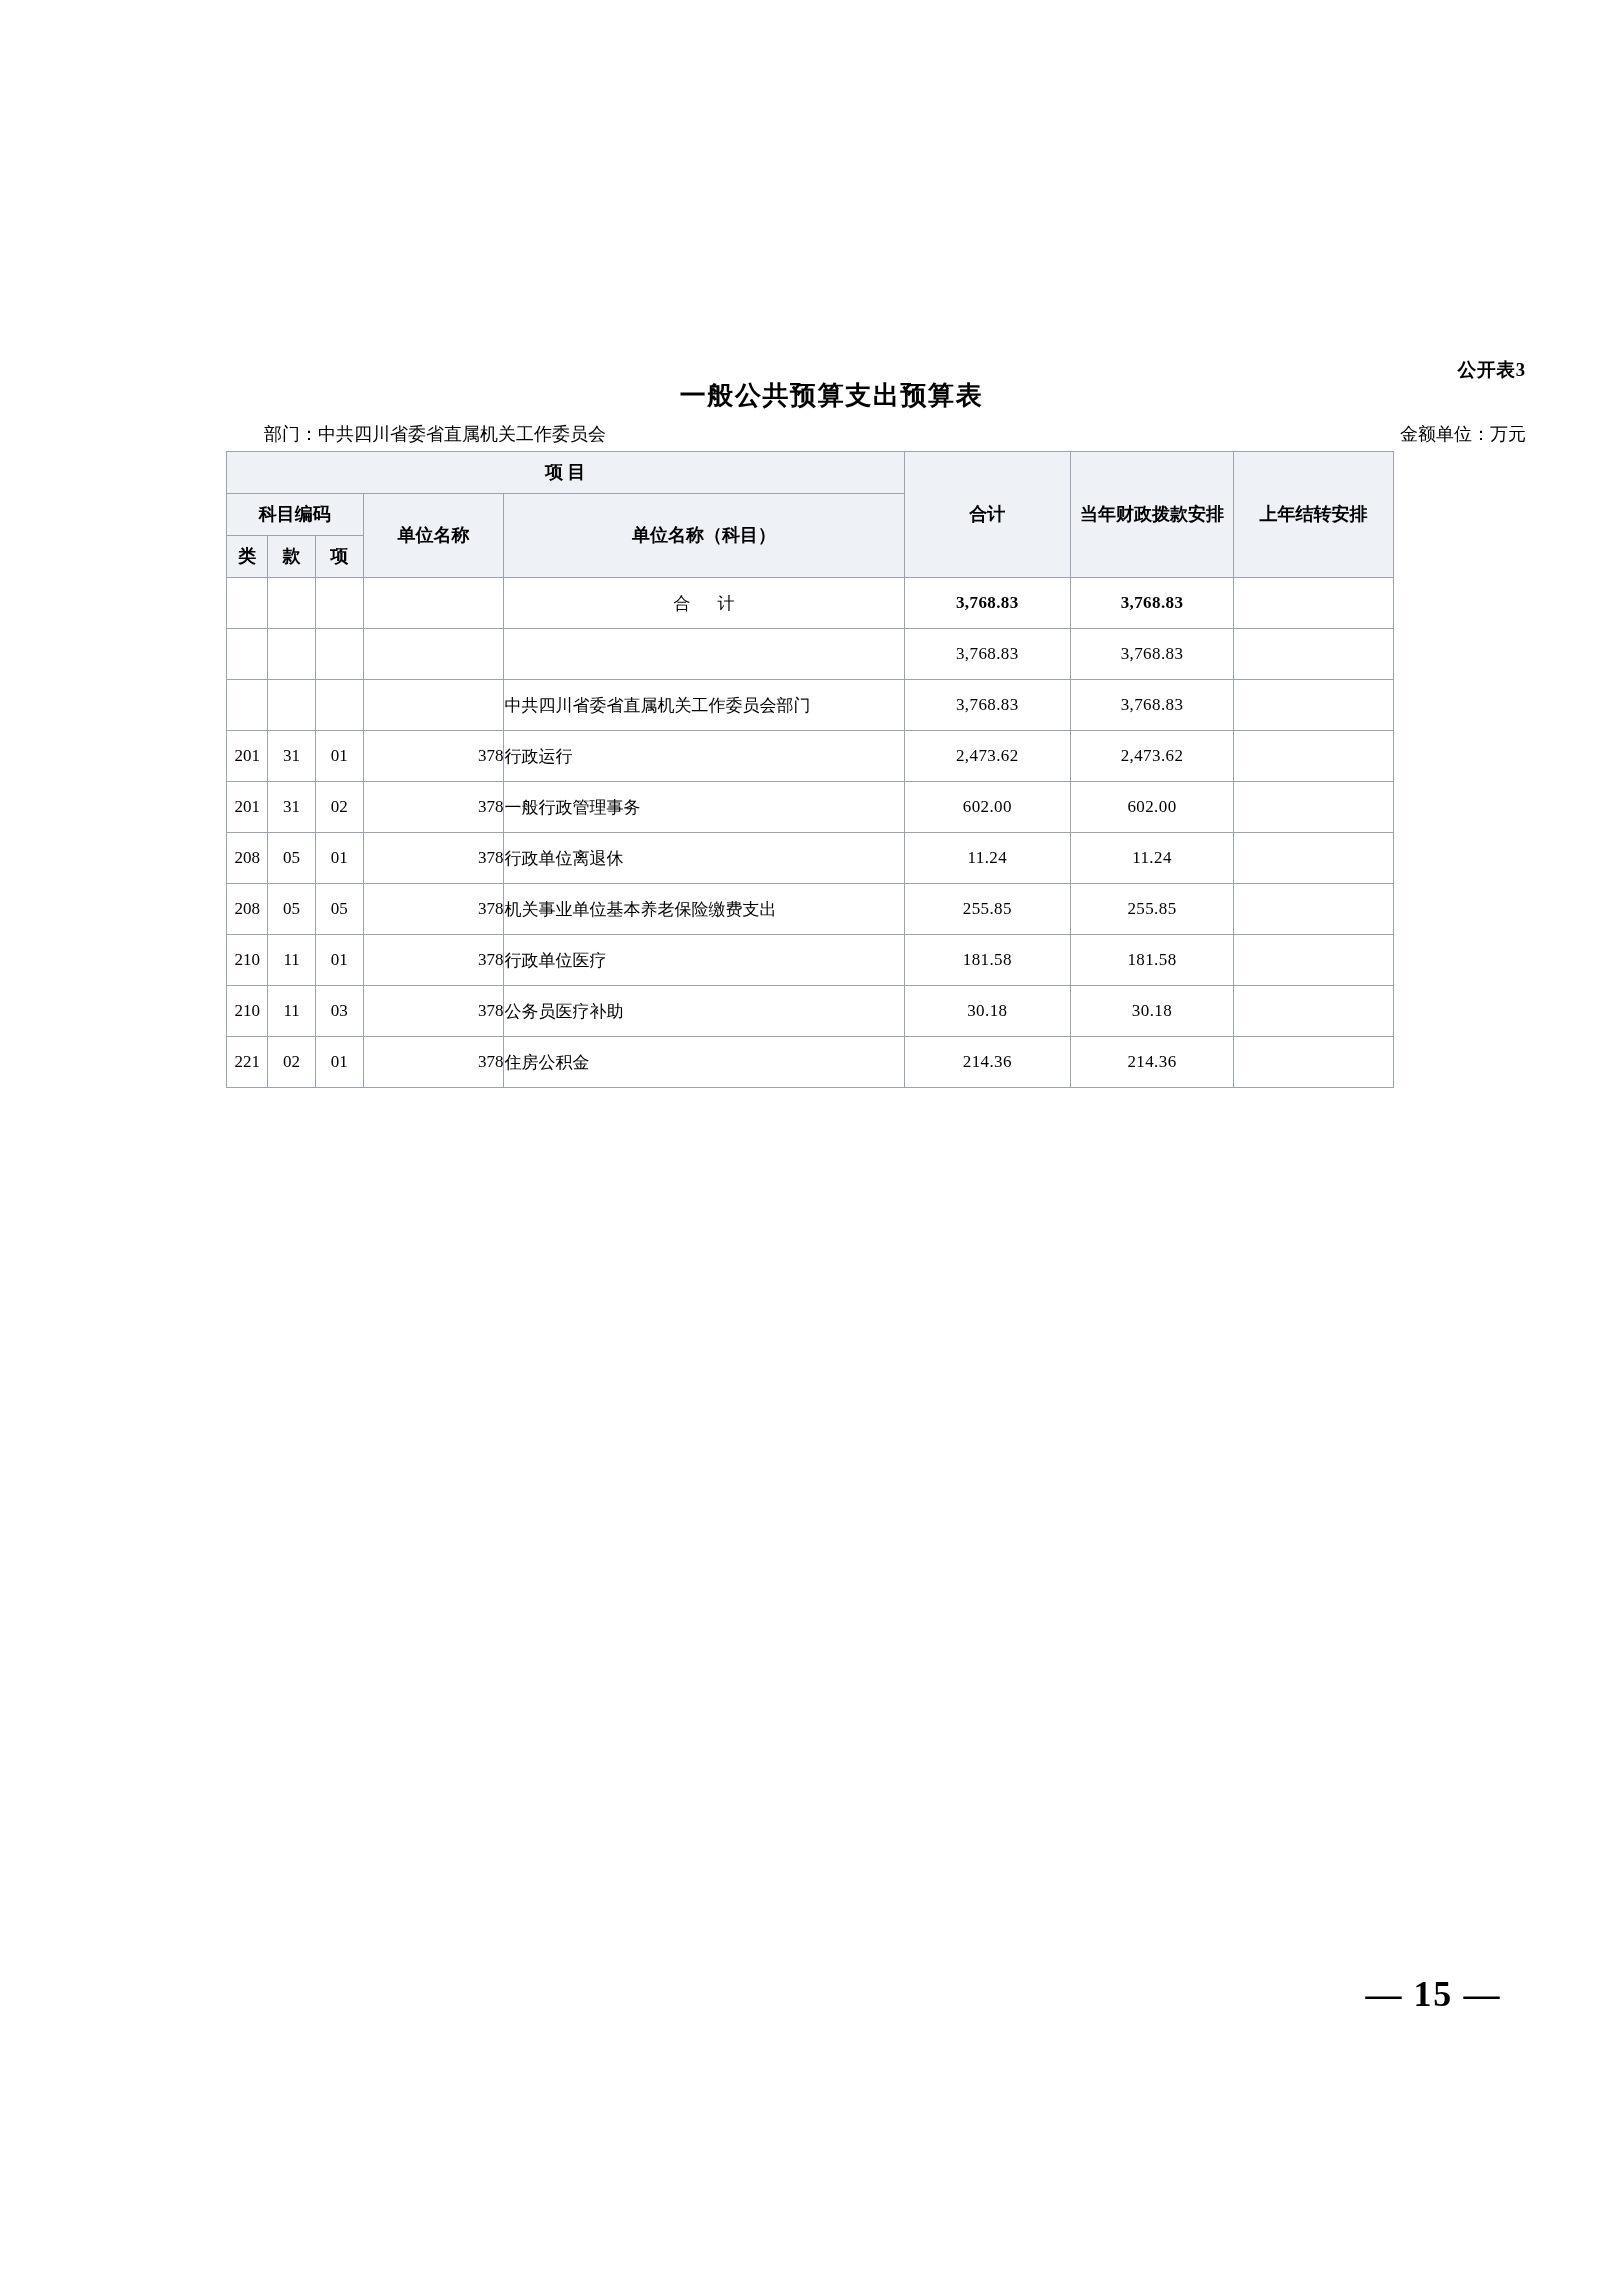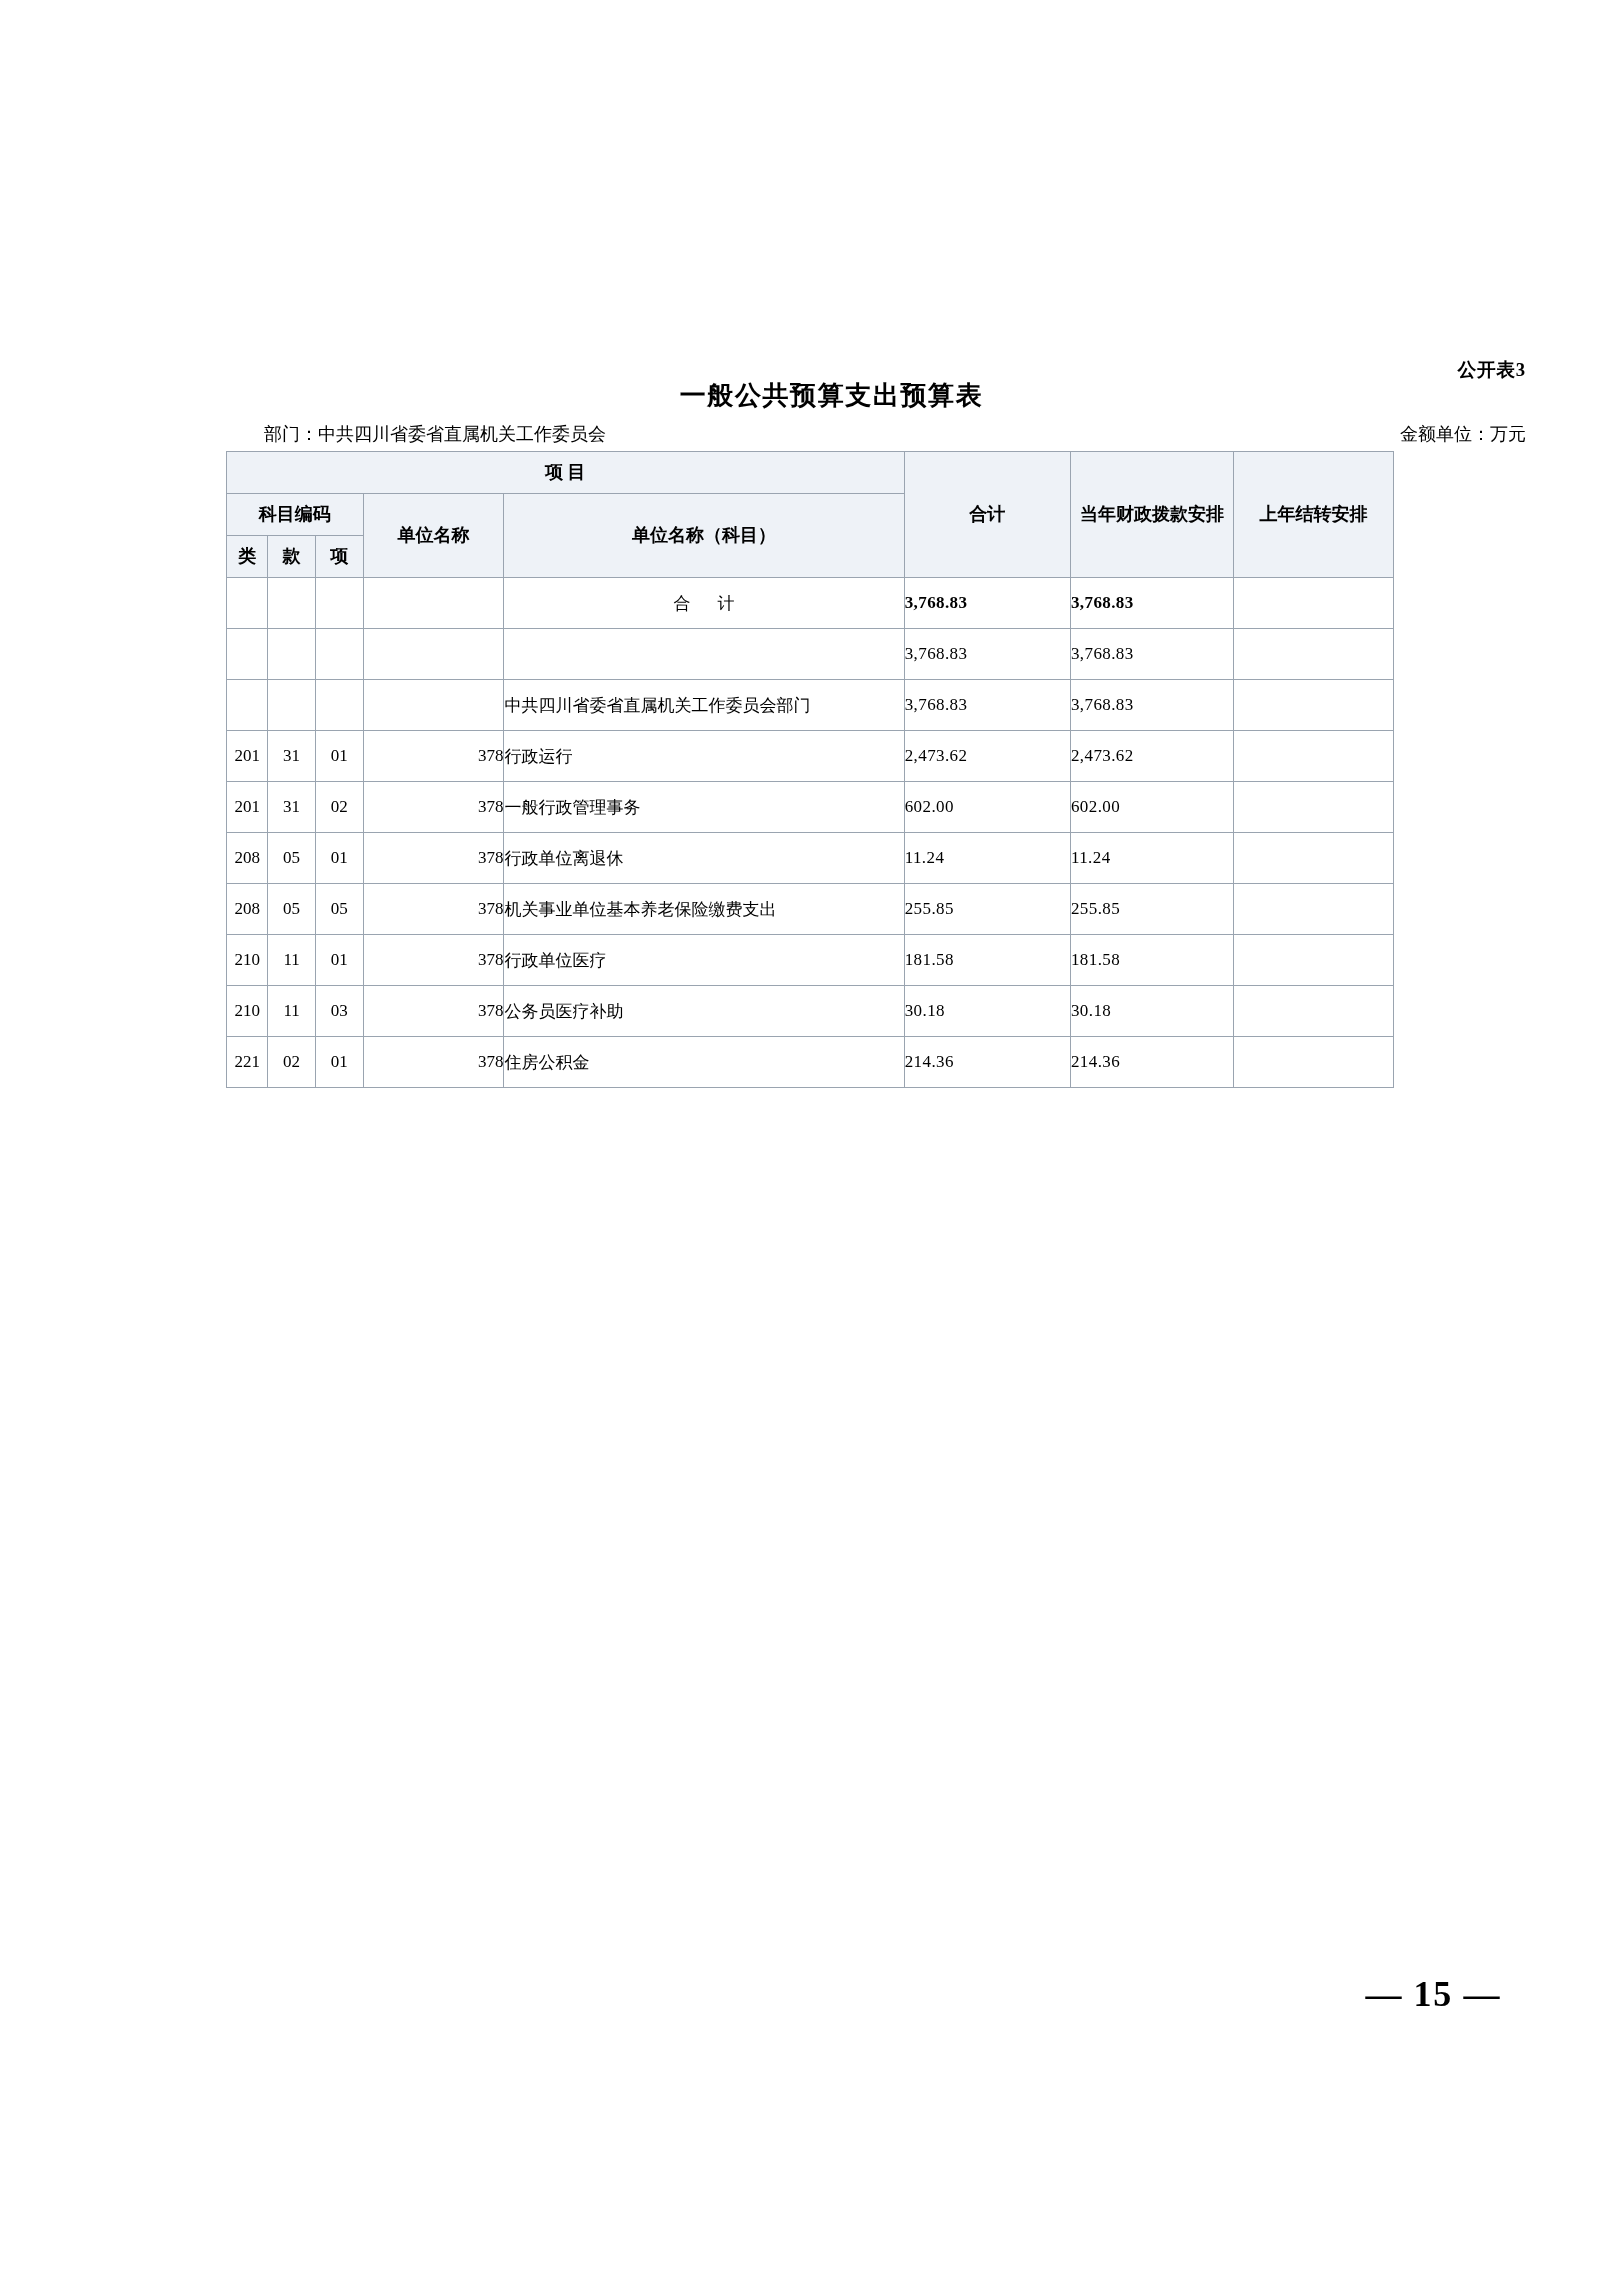--- a/index.html
+++ b/index.html
@@ -103,21 +103,21 @@
     padding-left: 18px;
     font-size: 17px;
   }
   td.c-name.center {
     text-align: center;
     padding-left: 0;
     letter-spacing: 11.4px;
     text-indent: 11.4px;
   }
   td.c-num {
-    text-align: left;
+    text-align: center;
     padding-right: 13px;
     font-size: 17px;
     letter-spacing: 0.4px;
   }
   td.c-num.bold {
     font-weight: bold;
   }
   .page-no {
     position: absolute;
     right: 122px;

